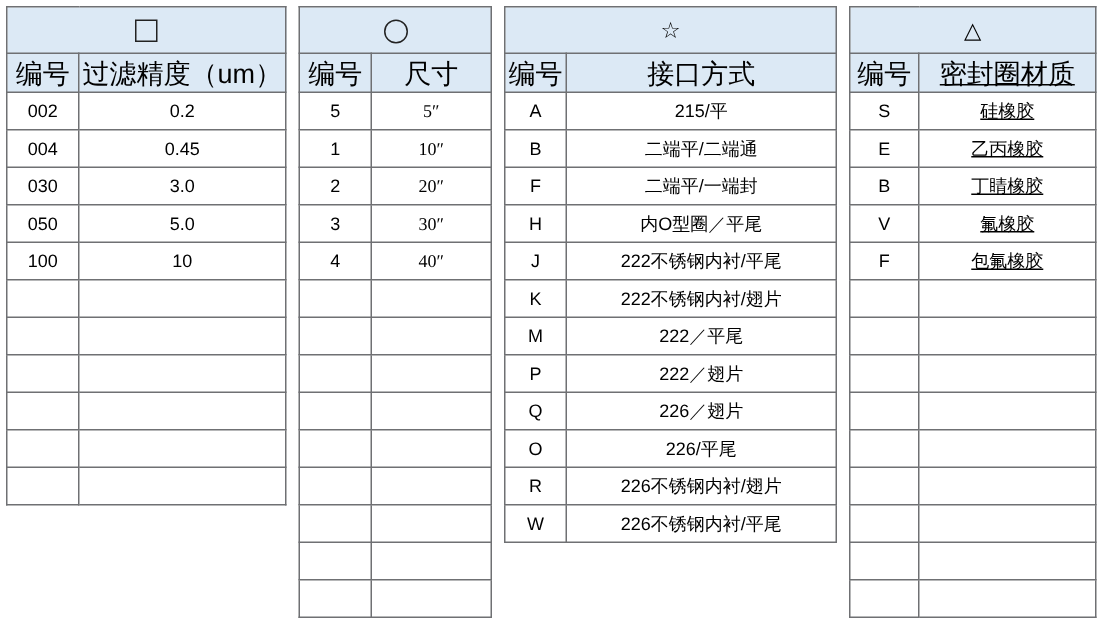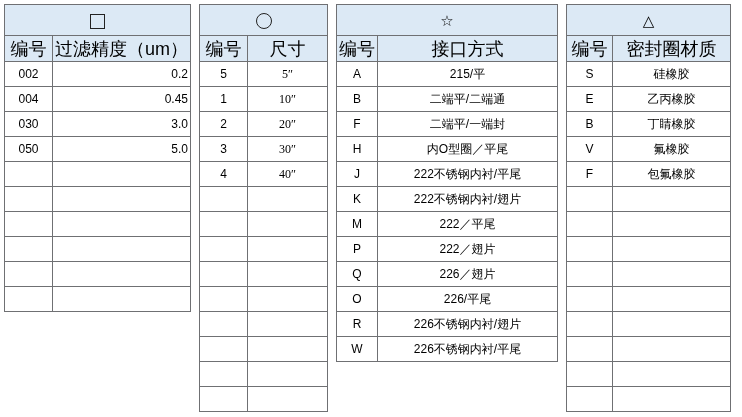--- a/index.html
+++ b/index.html
@@ -55,27 +55,27 @@
   table.spec td.head {
     background: #dce9f5;
     font-size: 18px;
     height: 26px;
   }
   table.spec td.empty {
     background: #ffffff;
   }
   
   .t1 .c0 { width: 48px; }
-  .t1 .c1 { width: 118px; text-align: right; }
+  .t1 .c1 { width: 118px; }
   .t2 .c0 { width: 48px; }
   .t2 .c1 { width: 80px; font-family: Liberation Serif, serif; }
   .t3 .c0 { width: 40px; }
   .t3 .c1 { width: 180px; }
   .t4 .c0 { width: 46px; }
-  .t4 .c1 { width: 118px; }
+  .t4 .c1 { width: 118px; text-decoration: underline; }
 
   .sym-glyph {
     display: inline-block;
     line-height: 1;
     font-size: 15px;
   }
   .sq {
     width: 13px;
     height: 13px;
     border: 1.5px solid #222;
@@ -121,20 +121,24 @@
         </tr>
         <tr>
           <td class="c0">030</td>
           <td class="c1">3.0</td>
         </tr>
         <tr>
           <td class="c0">050</td>
           <td class="c1">5.0</td>
         </tr>
         <tr>
+          <td class="c0">100</td>
+          <td class="c1">10</td>
+        </tr>
+        <tr>
               <td class="c0 empty"></td>
               <td class="c1 empty"></td>
             </tr>
         <tr>
               <td class="c0 empty"></td>
               <td class="c1 empty"></td>
             </tr>
         <tr>
               <td class="c0 empty"></td>
               <td class="c1 empty"></td>

